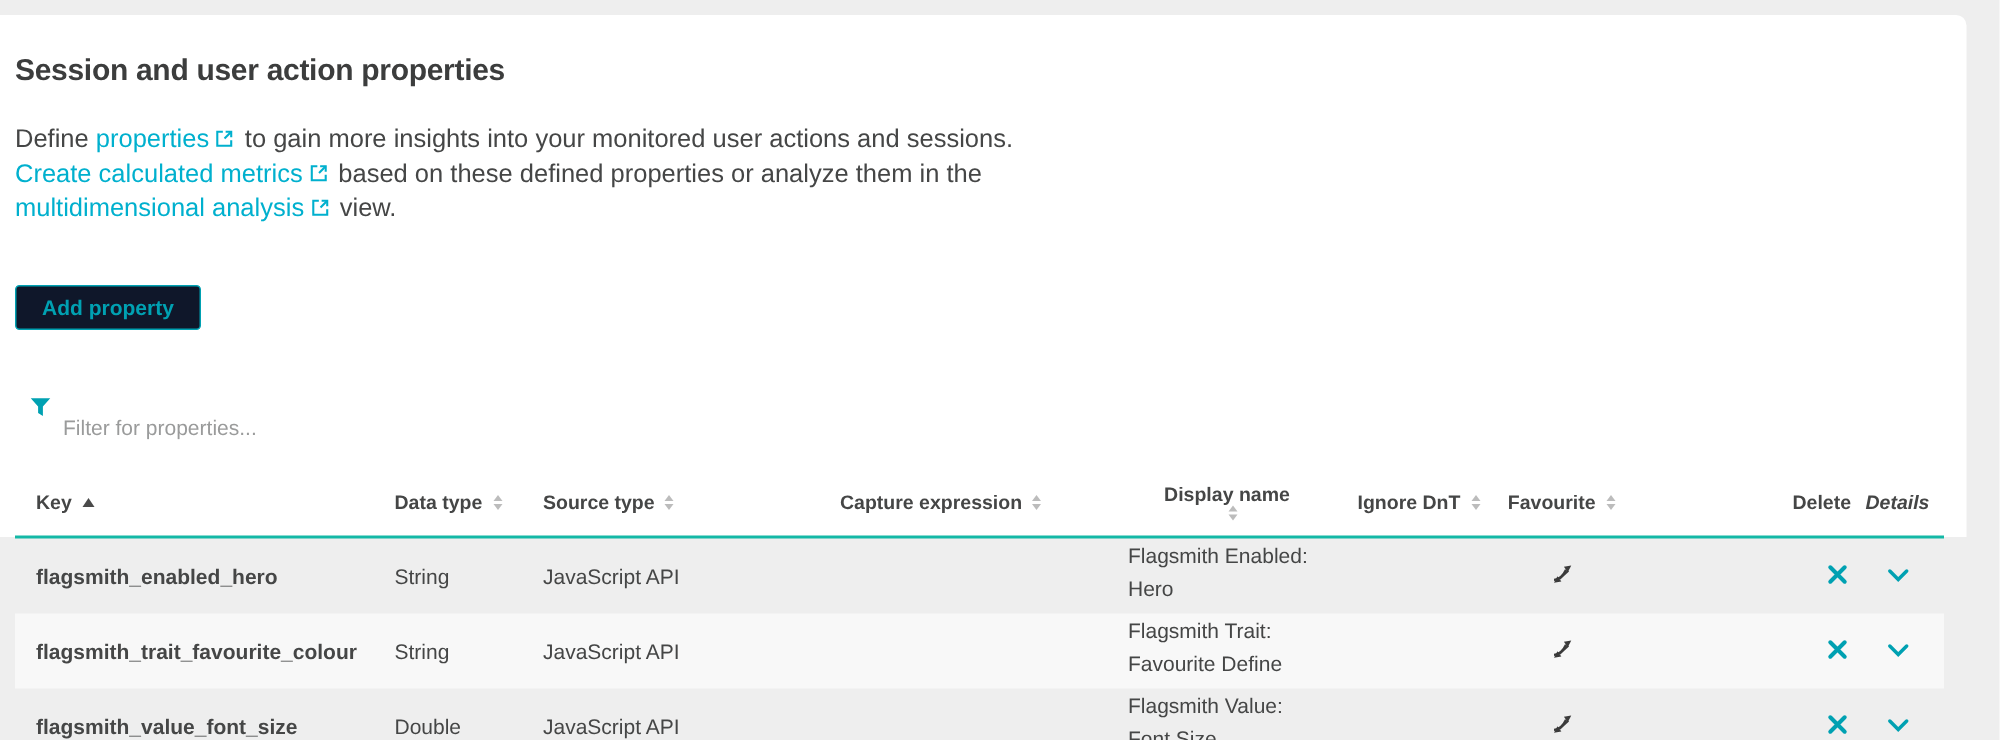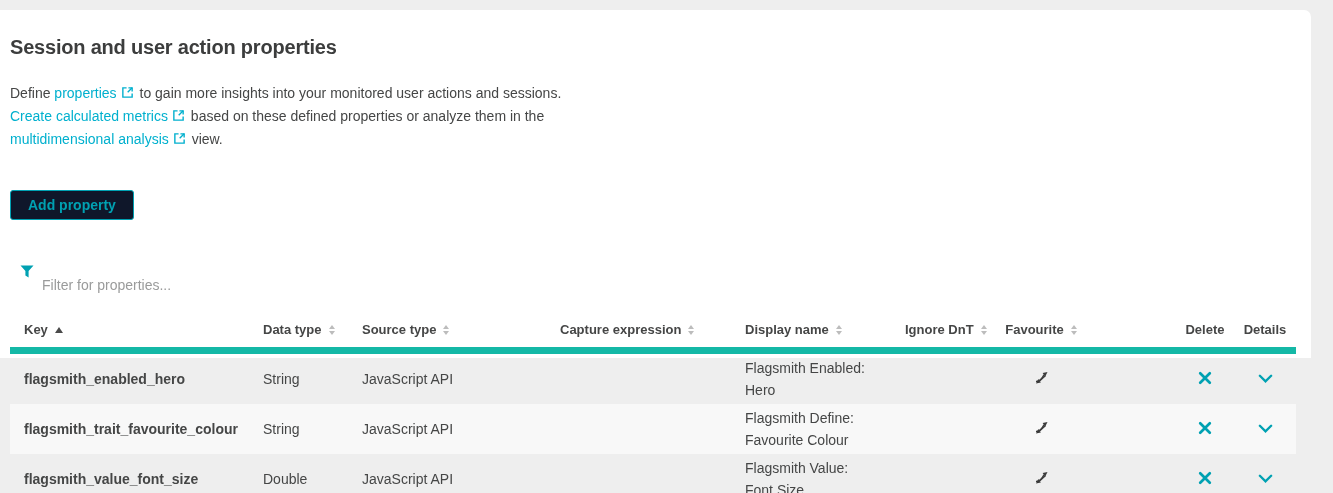--- a/index.html
+++ b/index.html
@@ -11,21 +11,21 @@
     font-size:14px;
   }
   .card {
     position:absolute; left:0; top:10px; width:1311px; height:348px;
     background:#ffffff; border-top-right-radius:7px;
   }
   .card-inner { padding:26px 0 0 10px; }
 
   h1.page-title { font-size:20px; font-weight:700; color:#3c3d3d; letter-spacing:-0.2px; }
 
-  .intro { margin-top:23px; font-size:14px; line-height:22px; color:#454646; }
+  .intro { margin-top:23px; font-size:17px; line-height:22px; color:#454646; }
   .intro a { color:#00b0ce; text-decoration:none; cursor:pointer; }
   .ext-icon { display:inline-block; vertical-align:-1px; margin:0 2px 0 4px; }
 
   .add-btn {
     margin-top:39px; display:inline-flex; align-items:center; justify-content:center;
     height:30px; padding:0 17px; background:#0f172a;
     border:1px solid #00a1b2; border-radius:3px;
     color:#00a1b2; font-size:14px; font-weight:700;
     font-family:"Liberation Sans","DejaVu Sans",sans-serif; cursor:pointer;
   }
@@ -36,38 +36,38 @@
     border:none; outline:none; background:transparent;
     font-size:14px; color:#454646; margin-left:8px; width:320px;
     font-family:"Liberation Sans","DejaVu Sans",sans-serif;
     margin-top:28px;
   }
   .filter-input::placeholder { color:#9a9b9b; opacity:1; }
 
   .ptable { margin-top:29px; width:1286px; }
   .thead {
     display:flex; align-items:center; padding-bottom:10px;
-    border-bottom:7px solid #14b8a6;
+    border-bottom:2px solid #14b8a6;
     font-size:13px; font-weight:700; color:#454646;
   }
   .hcell { display:flex; align-items:center; }
   .trow { display:flex; align-items:stretch; min-height:50px; }
   .trow:nth-child(even) { background:#f8f8f8; }
   .cell { display:flex; align-items:center; padding-left:14px; }
 
   .col-key       { width:239px; }
   .col-datatype  { width:99px;  }
   .col-sourcetype{ width:198px; }
   .col-capture   { width:185px; }
-  .col-display   { width:160px; }
+  .col-display   { width:160px;flex-direction:column; }
   .col-dnt       { width:100px; }
   .col-property  { width:100px; justify-content:center; padding-left:0; }
   .col-spacer    { flex:1; padding-left:0; }
-  .col-delete    { width:58px;  justify-content:center; padding-left:0; }
-  .col-details   { width:62px;  justify-content:center; padding-left:0; }
+  .col-delete    { width:58px;  justify-content:flex-end; padding-left:0; }
+  .col-details   { width:62px;  justify-content:center; padding-left:0;font-style:italic; }
 
   .key-text { font-weight:700; color:#454646;text-align:right; }
   .display-text { display:inline-block; max-width:132px; line-height:22px; }
 
   .sort-asc {
     width:0; height:0; margin-left:7px;
     border-left:4px solid transparent; border-right:4px solid transparent;
     border-bottom:6px solid #4a4a4a;
   }
   .sort-both { display:flex; flex-direction:column; margin-left:7px; }
@@ -229,21 +229,21 @@
           <div class="cell col-datatype">
               <span>String</span>
             </div>
           <div class="cell col-sourcetype">
               <span>JavaScript API</span>
             </div>
           <div class="cell col-capture">
               <span></span>
             </div>
           <div class="cell col-display">
-              <span class="display-text">Flagsmith Define: Favourite Colour</span>
+              <span class="display-text">Flagsmith Trait: Favourite Define</span>
             </div>
           <div class="cell col-dnt">
               <span></span>
             </div>
           <div class="cell col-property">
               <span><svg width="17" height="16" viewBox="0 0 17 16">
                   <path d="M3 11.5 C6 11.5 9 9 11 4.8" fill="none" stroke="#3b3b3b" stroke-width="1.5"></path>
                   <polygon points="14.5,2 12.2,6.5 9.6,2.9" fill="#3b3b3b"></polygon>
                   <path d="M6.5 10.9 L12.5 5.5" fill="none" stroke="#3b3b3b" stroke-width="1.5"></path>
                   <polygon points="3,13.5 7.9,12.6 5.3,9.1" fill="#3b3b3b"></polygon>

